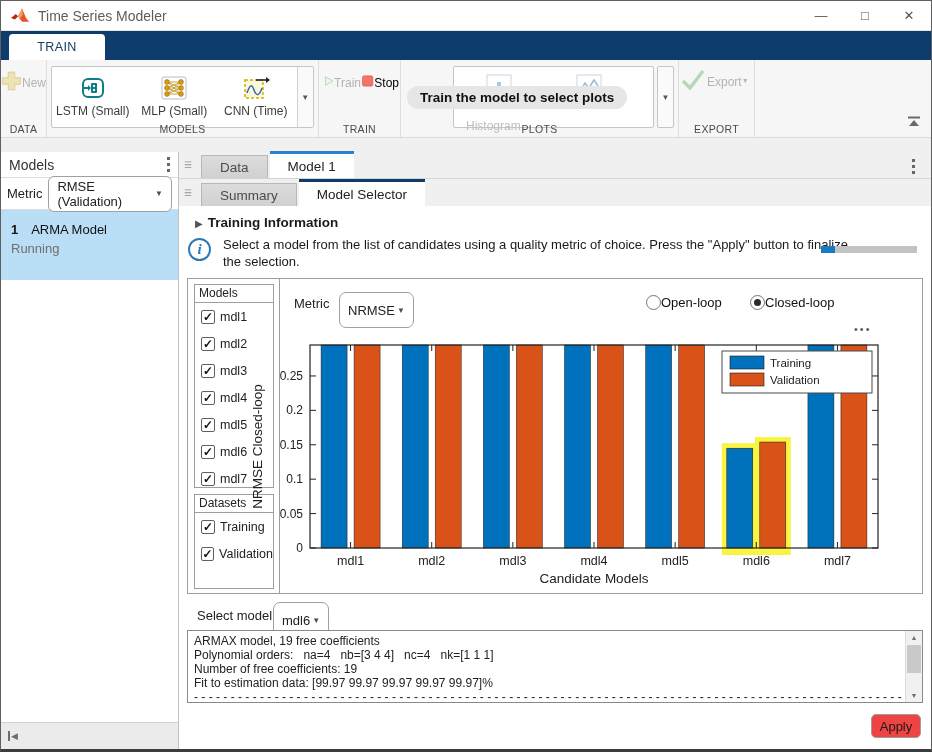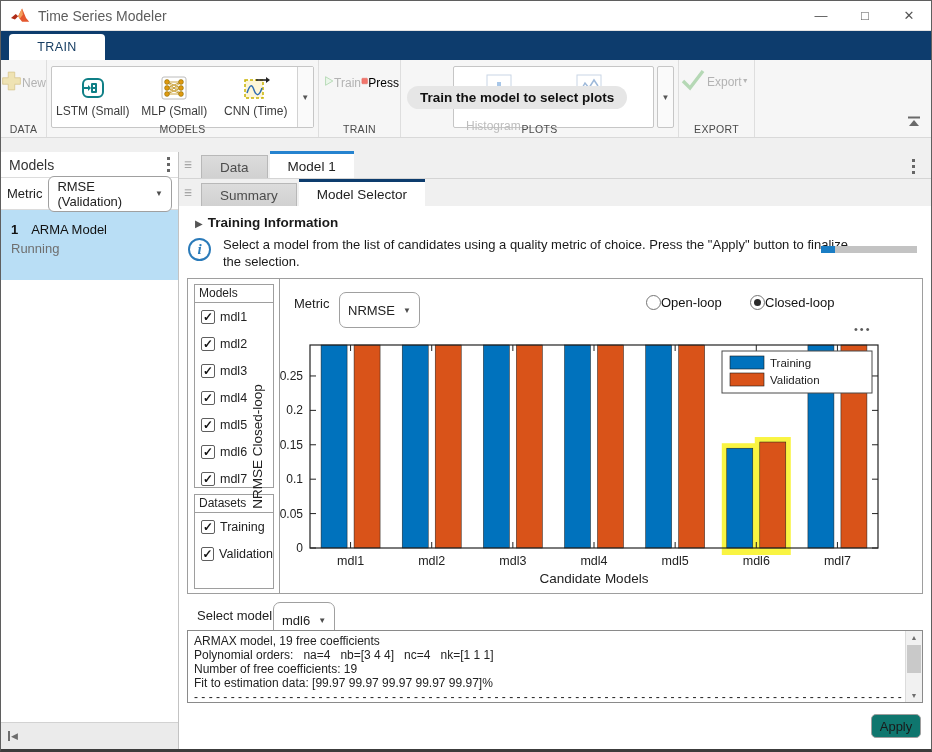--- a/index.html
+++ b/index.html
@@ -68,21 +68,21 @@
   .model-item .row2 { font-size:13px; color:#6f6f6f; margin-top:4px; }
   .lp-footer { position:absolute; bottom:0; left:0; right:0; height:27px; background:#ebebeb;
                border-top:1px solid #d2d2d2; display:flex; align-items:center; padding-left:7px; }
   .collapse-left { border-left:2px solid #6d6d6d; padding-left:1px; font-size:9px; color:#6d6d6d; }
 
   .vdots { width:3px; height:15px; position:relative; margin-left:auto; }
   .vdots::before { content:""; position:absolute; width:3px; height:3px; background:#666;
                    box-shadow:0 6px 0 #666, 0 12px 0 #666; }
 
   
-  .dd { display:inline-flex; align-items:center; justify-content:space-between; gap:8px;
+  .dd { display:inline-flex; align-items:center; justify-content:space-between; gap:2px;
         border:1px solid #a0a0a0; border-radius:6px; background:#fff; padding:17px 8px;
         font-size:13px; color:#222; height:23px; }
   .dd .caret { font-size:8px; color:#4d4d4d; }
 
   
   .doc { flex:1; position:relative; padding-top:13px; display:flex; flex-direction:column; }
   .tabrow { height:27px; display:flex; align-items:flex-end; padding-left:5px; position:relative; }
   .tabrow1 { border-bottom:1px solid #d4d4d4; }
   .handle { align-self:center; font-size:9px; color:#909090; margin-right:9px; }
   .tab { padding:0 18px; display:flex; align-items:center; font-size:13.5px; margin-right:2px; }
@@ -131,21 +131,21 @@
              border:1px solid #8a8a8a; background:#fff; overflow:hidden; }
   .details .lines { padding:3px 6px; font-size:12px; line-height:14px; color:#222;
                     white-space:pre; overflow:hidden; width:716px; }
   .scrollbar { position:absolute; right:0; top:0; bottom:0; width:17px; background:#f1f1f1;
                border-left:1px solid #dcdcdc; }
   .sb-arrow { position:absolute; left:0; right:0; text-align:center; font-size:7px; color:#6e6e6e; }
   .sb-up { top:3px; } .sb-down { bottom:3px; }
   .sb-thumb { position:absolute; left:1px; top:14px; width:14px; height:28px; background:#c9c9c9; }
 
   .apply-btn { position:absolute; right:10px; top:508px; width:50px; height:24px;
-               border:1px solid #9e9e9e; border-radius:5px; background:#0f766e;
+               border:1px solid #9e9e9e; border-radius:5px; background:#ef4444;
                display:flex; align-items:center; justify-content:center; font-size:13px; color:#1a1a1a; }
 
   svg text { font-family:"Liberation Sans", sans-serif; }
 </style>
 </head>
 <body>
 
 <div class="window">
 
   <div class="titlebar">
@@ -234,21 +234,21 @@
         <div class="big-btn">
           <svg width="26" height="26" viewBox="0 0 26 26">
             <polygon points="6,3 23,13 6,23" fill="#eaf6ea" stroke="#9fcf9f" stroke-width="1.6"></polygon>
           </svg>
           <span class="lbl disabled-lbl">Train</span>
         </div>
         <div class="big-btn">
           <svg width="26" height="26" viewBox="0 0 26 26">
             <rect x="3" y="3" width="20" height="20" rx="3" fill="#f2766d" stroke="#de5449" stroke-width="1.4"></rect>
           </svg>
-          <span class="lbl">Press</span>
+          <span class="lbl">Stop</span>
         </div>
       </div>
       <span class="tb-label">TRAIN</span>
     </div>
 
     <div class="tb-group g-plots">
       <div class="gallery" style="right:24px;margin-left:48px;">
         <div class="gal-item" style="width:90px;">
           <svg width="26" height="26" viewBox="0 0 26 26">
             <rect x="1" y="1" width="24" height="24" fill="#fff" stroke="#c9d6e6"></rect>

